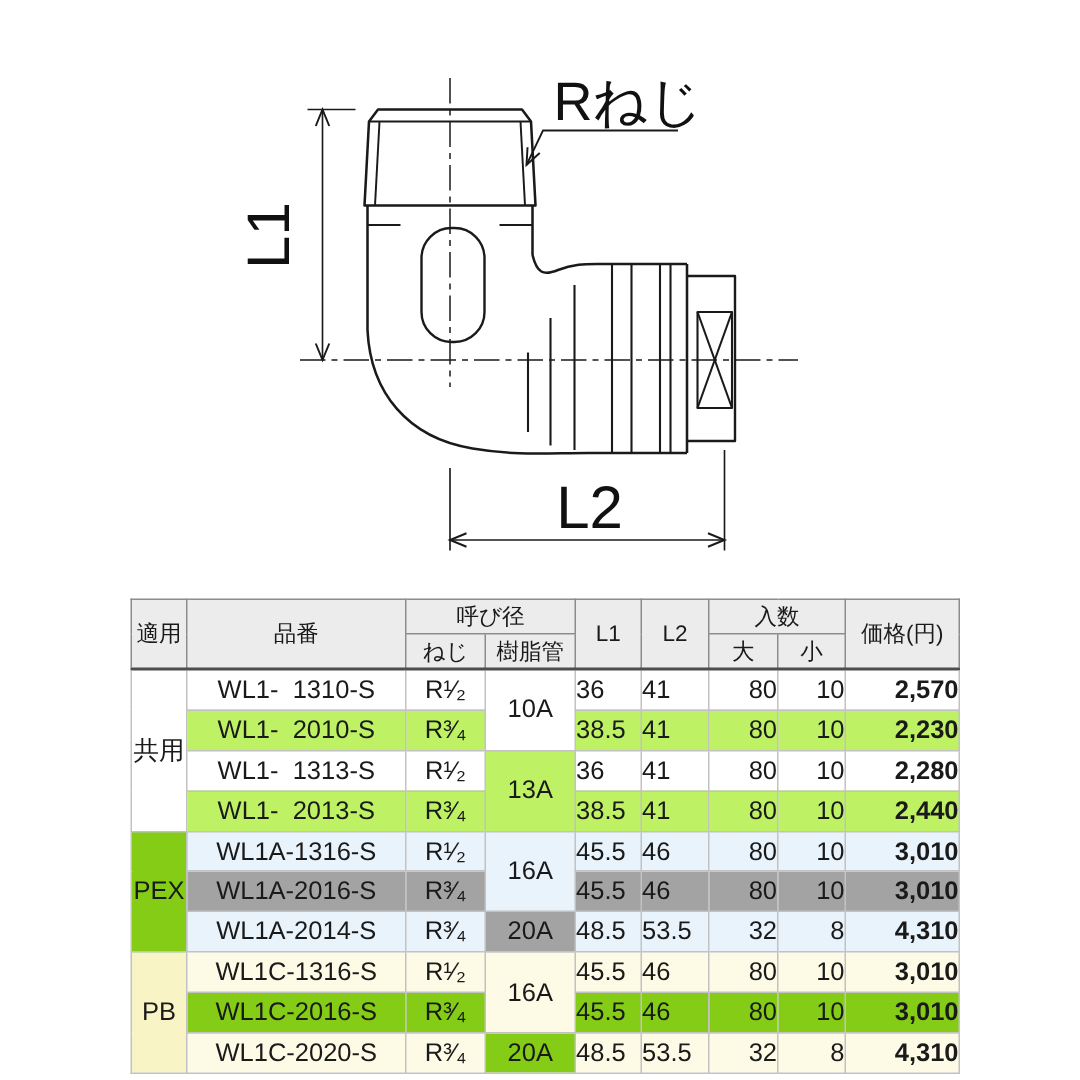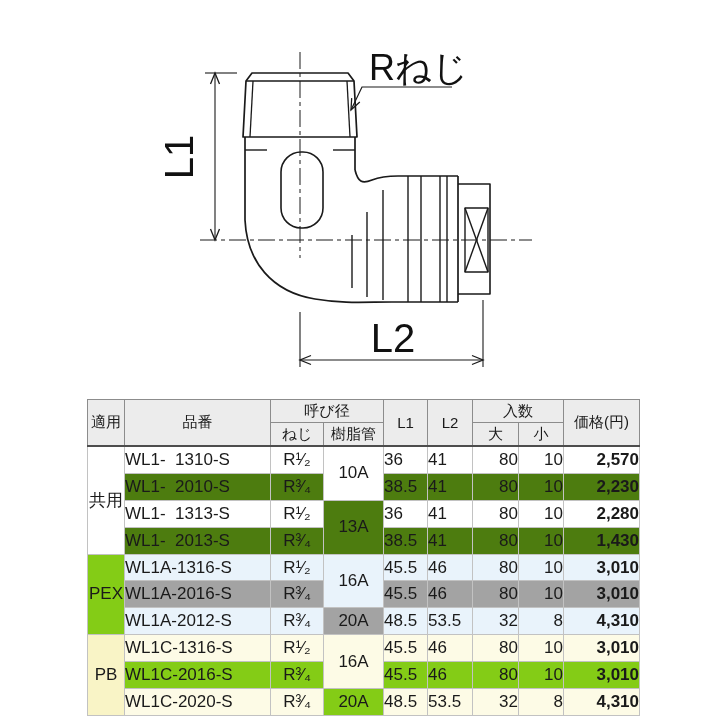--- a/index.html
+++ b/index.html
@@ -9,26 +9,26 @@
   .drawing text{font-family:"Liberation Sans","DejaVu Sans",sans-serif;fill:#111;}
 
   table.spec{position:absolute;left:87px;top:399px;width:552px;border-collapse:collapse;
              table-layout:fixed;font-size:17px;color:#1a1a1a;border:1px solid #8c8c8c;}
   table.spec thead{border-bottom:2px solid #4d4d4d;padding-left:24px;}
   table.spec th{background:#ececec;font-weight:normal;font-size:15px;
                 border:1px solid #8c8c8c;padding:0;text-align:center;height:22px;}
   table.spec td{border:1px solid #c2c2c2;padding:0;height:25.9px;vertical-align:middle;}
   table.spec tbody tr{height:25.9px;}
   .ac{text-align:center;}
-  .part{text-align:left;padding-left:13px;white-space:pre;margin-top:27px;}
+  .part{text-align:center;padding-left:13px;white-space:pre;margin-top:27px;}
   .dim{text-align:left;padding-left:4px;}
   .qty{text-align:right;padding-right:11px;}
   .price{text-align:right;padding-right:11px;font-weight:bold;}
   
-  .w{background:#ffffff;} .g{background:#4d7c0f;}
+  .w{background:#ffffff;} .g{background:#bef264;}
   .bl{background:#e9f3fb;} .bm{background:#a3a3a3;}
   .yl{background:#fdfbe6;} .ym{background:#84cc16;}
   .pexcell{background:#84cc16;} .pbcell{background:#f9f4c6;}
 </style>
 </head>
 <body>
 
 <div class="stage">
 
   <svg class="drawing" width="720" height="398" viewBox="0 0 720 398">
@@ -158,21 +158,21 @@
         <td class="qty w">10</td>
         <td class="price w">2,280</td>
       </tr>
       <tr>
         <td class="part g">WL1-  2013-S</td>
         <td class="ac g">R³⁄₄</td>
         <td class="dim g">38.5</td>
         <td class="dim g">41</td>
         <td class="qty g">80</td>
         <td class="qty g">10</td>
-        <td class="price g">1,430</td>
+        <td class="price g">2,440</td>
       </tr>
 
       <tr>
         <td rowspan="3" class="ac pexcell">PEX</td>
         <td class="part bl">WL1A-1316-S</td>
         <td class="ac bl">R¹⁄₂</td>
         <td rowspan="2" class="ac bl">16A</td>
         <td class="dim bl">45.5</td>
         <td class="dim bl">46</td>
         <td class="qty bl">80</td>
@@ -182,21 +182,21 @@
       <tr>
         <td class="part bm">WL1A-2016-S</td>
         <td class="ac bm">R³⁄₄</td>
         <td class="dim bm">45.5</td>
         <td class="dim bm">46</td>
         <td class="qty bm">80</td>
         <td class="qty bm">10</td>
         <td class="price bm">3,010</td>
       </tr>
       <tr>
-        <td class="part bl">WL1A-2012-S</td>
+        <td class="part bl">WL1A-2014-S</td>
         <td class="ac bl">R³⁄₄</td>
         <td class="ac bm">20A</td>
         <td class="dim bl">48.5</td>
         <td class="dim bl">53.5</td>
         <td class="qty bl">32</td>
         <td class="qty bl">8</td>
         <td class="price bl">4,310</td>
       </tr>
 
       <tr>

